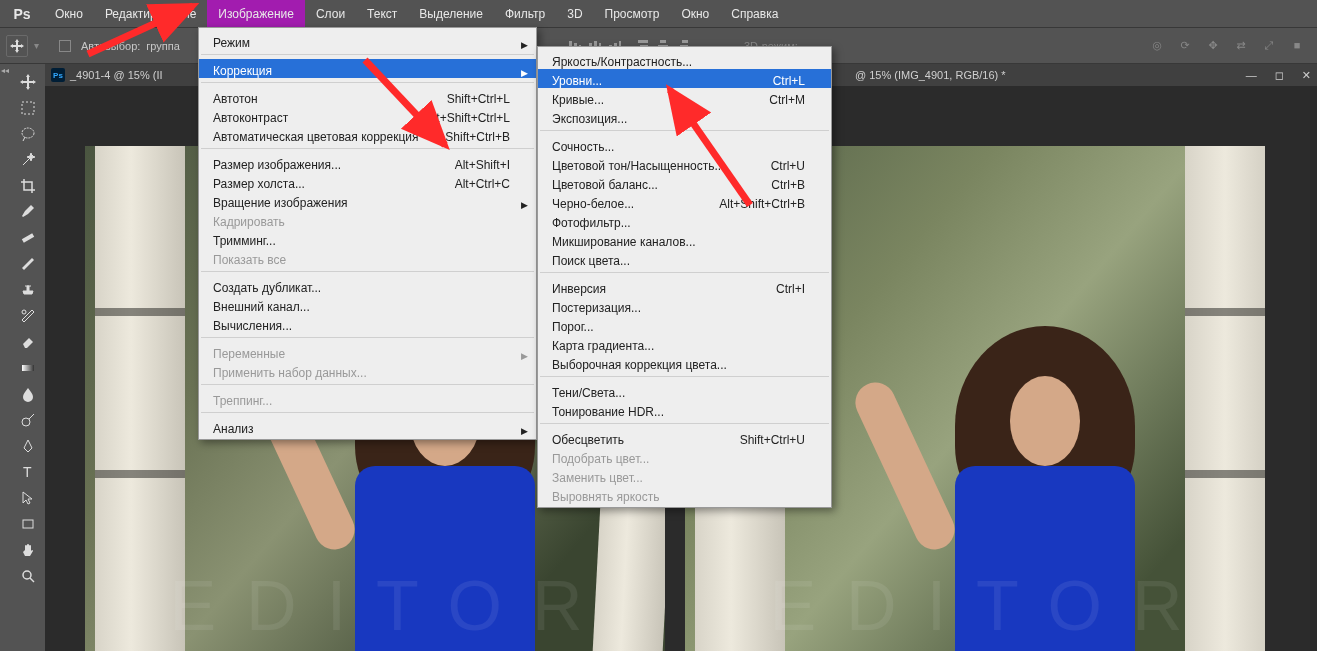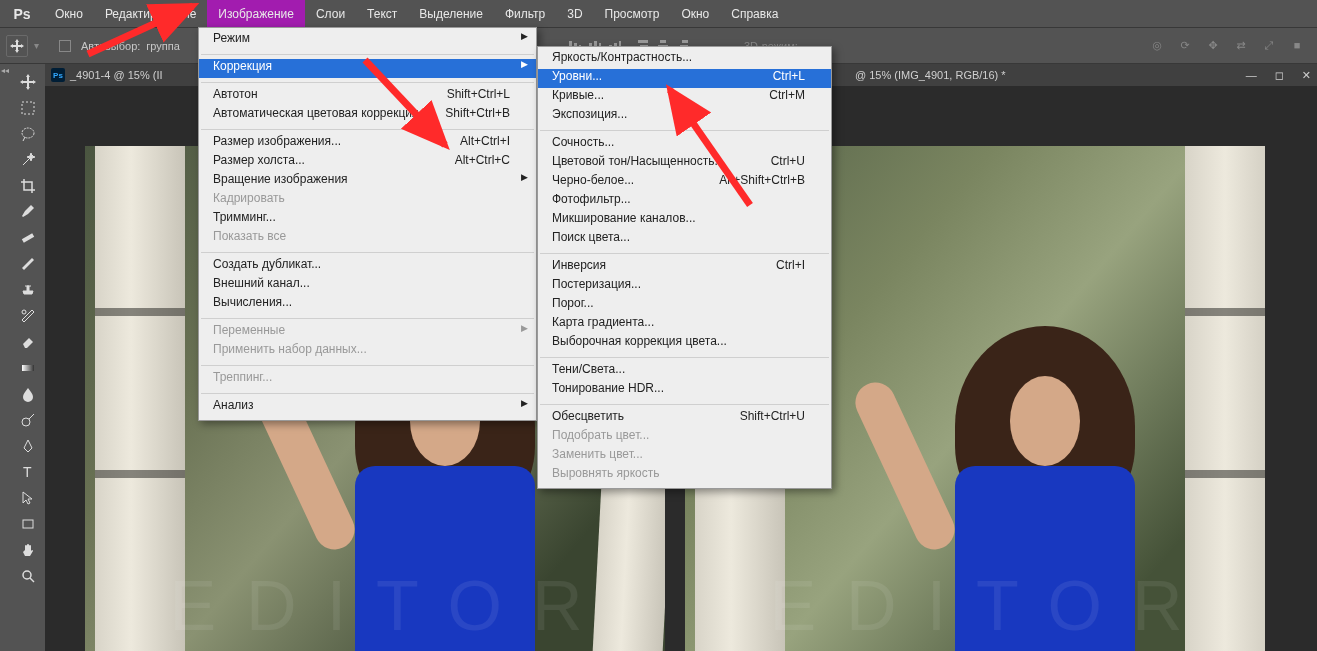--- a/index.html
+++ b/index.html
@@ -39,21 +39,21 @@
 .birch.b1{left:10px;width:90px;} .birch.b2{left:520px;width:70px;transform:skewX(-3deg);} .birch.b3{right:-20px;width:100px;}
 .person { position:absolute; left:240px; top:170px; width:240px; height:400px; }
 .person .hair { width:180px; height:200px; border-radius:50% 50% 40% 40%; background:#3a2418; position:absolute; top:10px; left:30px; }
 .person .face { width:70px; height:90px; border-radius:50%; background:#d4a888; position:absolute; top:60px; left:85px; }
 .person .dress { width:180px; height:220px; background:#1838c0; position:absolute; top:150px; left:30px; border-radius:20px 20px 0 0; }
 .person .arm { width:40px; height:180px; background:#d4a888; position:absolute; top:60px; left:-40px; transform:rotate(-25deg); border-radius:20px; }
 .watermark { position:absolute; bottom:40px; left:50%; transform:translateX(-50%); font-size:70px; color:rgba(255,255,255,.08); letter-spacing:30px; font-weight:300;margin-left:16px; }
 
 
 .dropdown { position:absolute; background:#eeeeee; border:1px solid #999; box-shadow:3px 3px 8px rgba(0,0,0,.4); font-size:12px; color:#222; z-index:100; }
-.dropdown-item { height:19px; display:flex; align-items:flex-start; padding:0 26px 0 14px; white-space:nowrap; position:relative; cursor:pointer; }
+.dropdown-item { height:19px; display:flex; align-items:flex-end; padding:0 26px 0 14px; white-space:nowrap; position:relative; cursor:pointer; }
 .dropdown-item.highlighted { background:#2770d8; color:#fff; }
 .dropdown-item.disabled { color:#999; }
 .dropdown-item .shortcut { position:absolute; right:26px; }
 .dropdown-item .arrow { position:absolute; right:8px; font-size:9px; }
 .dropdown-sep { height:1px; background:#cfcfcf; margin:4px 2px; }
 
 .menu1 { top:27px; left:198px; width:339px; padding:3px 0; }
 .menu2 { top:46px; left:537px; width:295px; padding:3px 0; }
 
 
@@ -317,27 +317,31 @@
     <div class="dropdown-item highlighted">
       <span>Коррекция</span>
       <span class="arrow">▶</span>
     </div>
     <div class="dropdown-sep"></div>
     <div class="dropdown-item">
       <span>Автотон</span>
       <span class="shortcut">Shift+Ctrl+L</span>
     </div>
     <div class="dropdown-item">
+      <span>Автоконтраст</span>
+      <span class="shortcut">Alt+Shift+Ctrl+L</span>
+    </div>
+    <div class="dropdown-item">
       <span>Автоматическая цветовая коррекция</span>
       <span class="shortcut">Shift+Ctrl+B</span>
     </div>
     <div class="dropdown-sep"></div>
     <div class="dropdown-item">
       <span>Размер изображения...</span>
-      <span class="shortcut">Alt+Ctrl+I</span>
+      <span class="shortcut">Alt+Shift+I</span>
     </div>
     <div class="dropdown-item">
       <span>Размер холста...</span>
       <span class="shortcut">Alt+Ctrl+C</span>
     </div>
     <div class="dropdown-item">
       <span>Вращение изображения</span>
       <span class="arrow">▶</span>
     </div>
     <div class="dropdown-item disabled">
@@ -393,20 +397,24 @@
     <div class="dropdown-item">
       <span>Экспозиция...</span>
     </div>
     <div class="dropdown-sep"></div>
     <div class="dropdown-item">
       <span>Сочность...</span>
     </div>
     <div class="dropdown-item">
       <span>Цветовой тон/Насыщенность...</span>
       <span class="shortcut">Ctrl+U</span>
+    </div>
+    <div class="dropdown-item">
+      <span>Цветовой баланс...</span>
+      <span class="shortcut">Ctrl+B</span>
     </div>
     <div class="dropdown-item">
       <span>Черно-белое...</span>
       <span class="shortcut">Alt+Shift+Ctrl+B</span>
     </div>
     <div class="dropdown-item">
       <span>Фотофильтр...</span>
     </div>
     <div class="dropdown-item">
       <span>Микширование каналов...</span>

